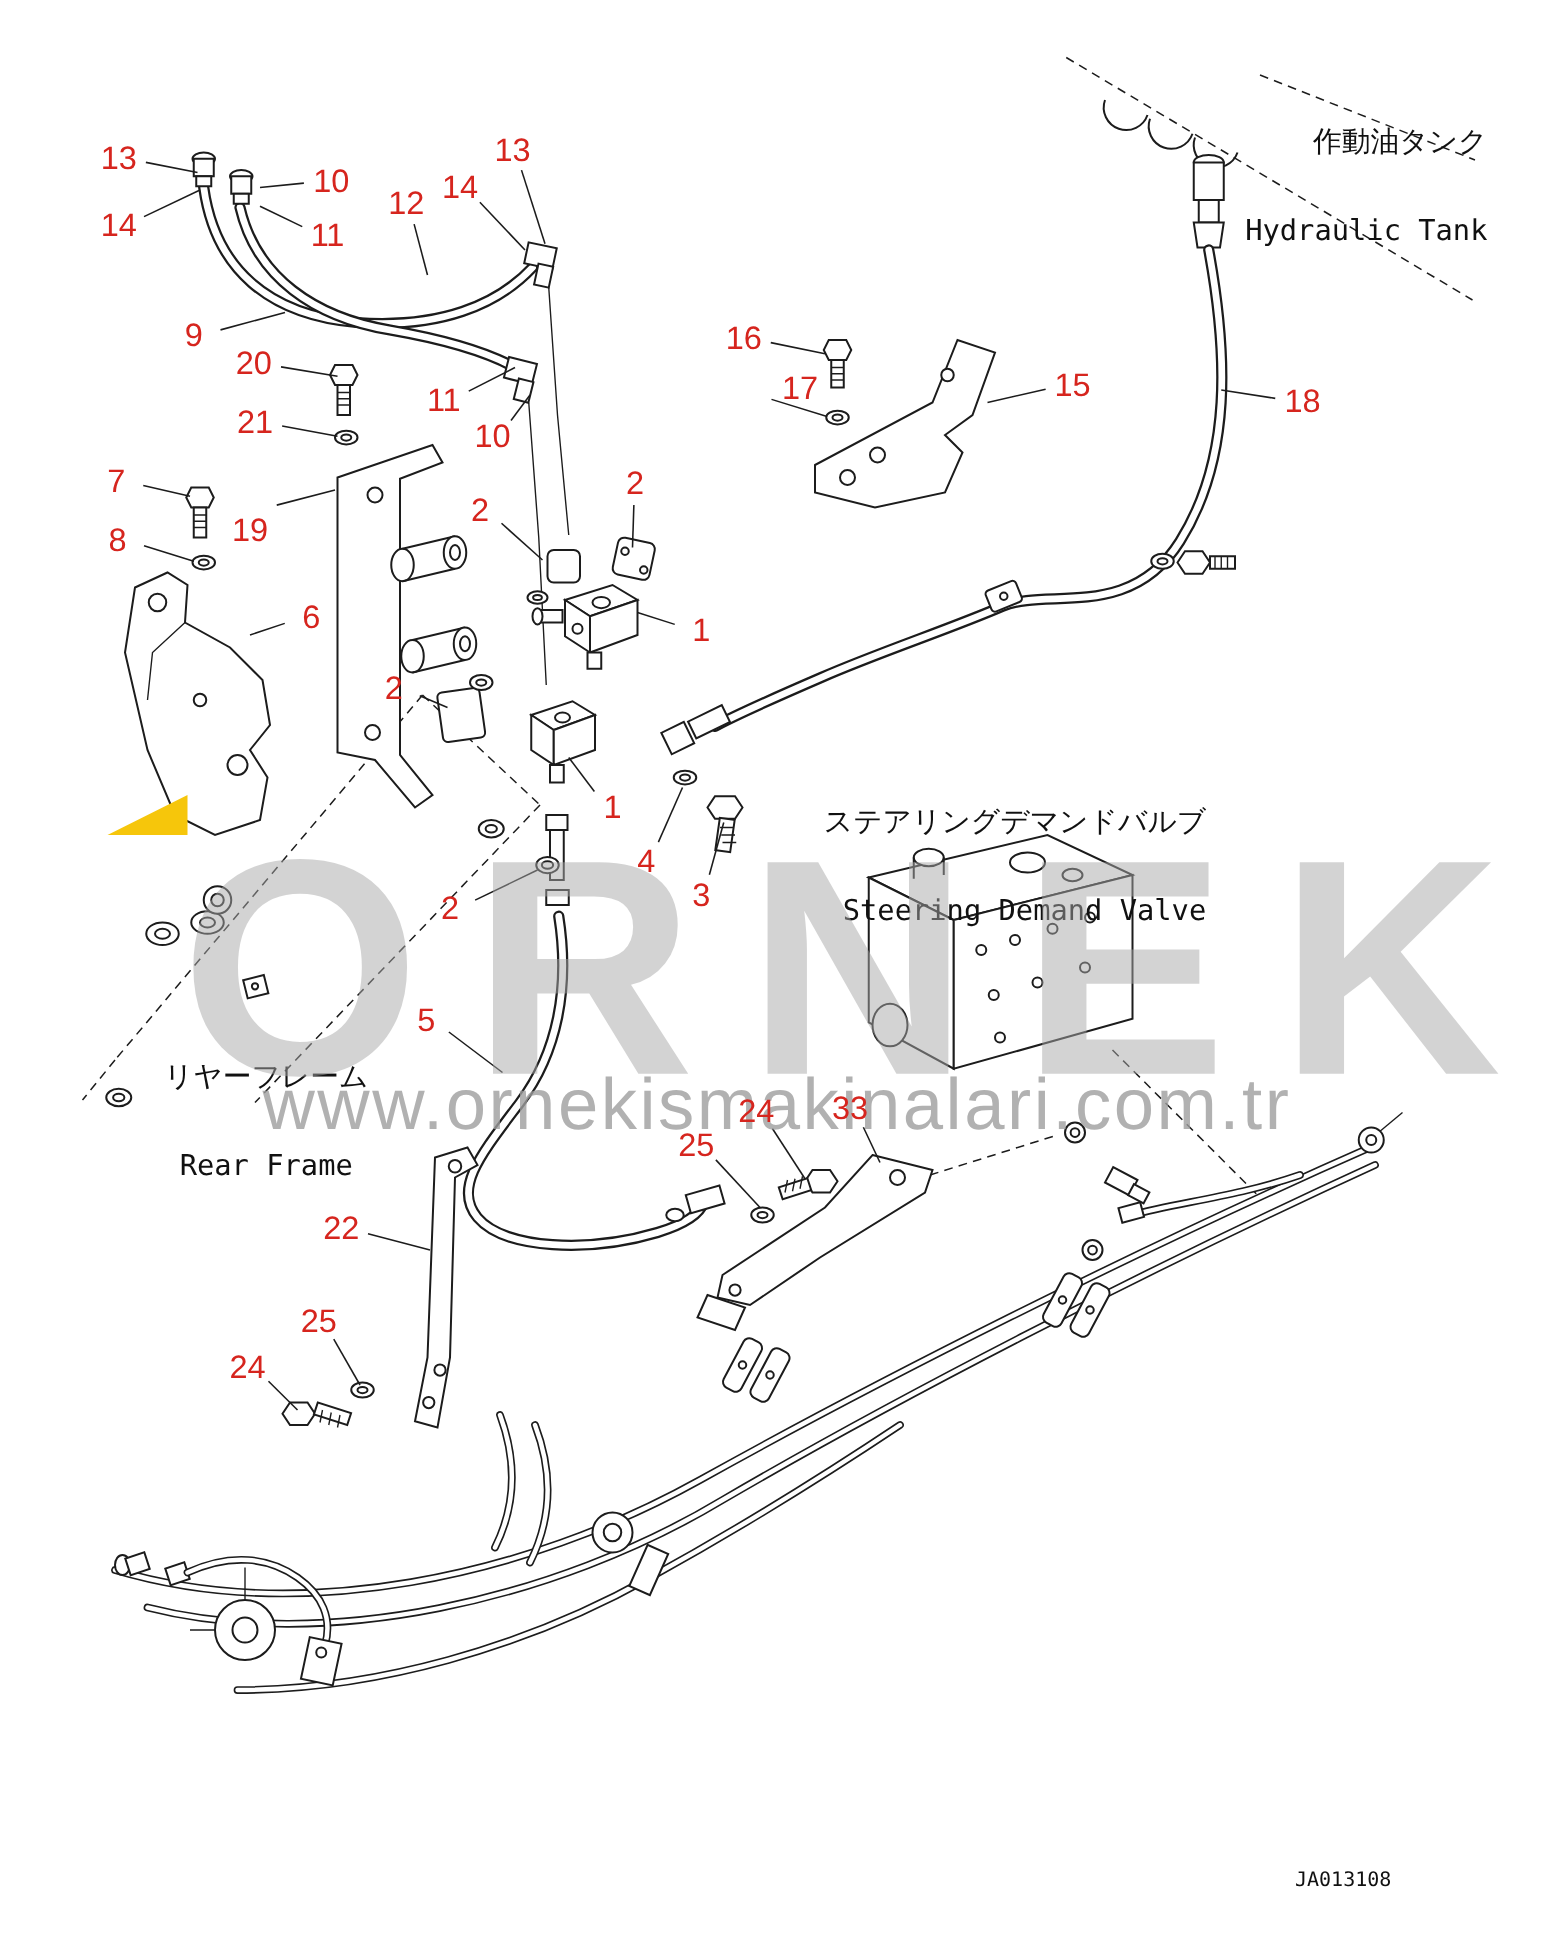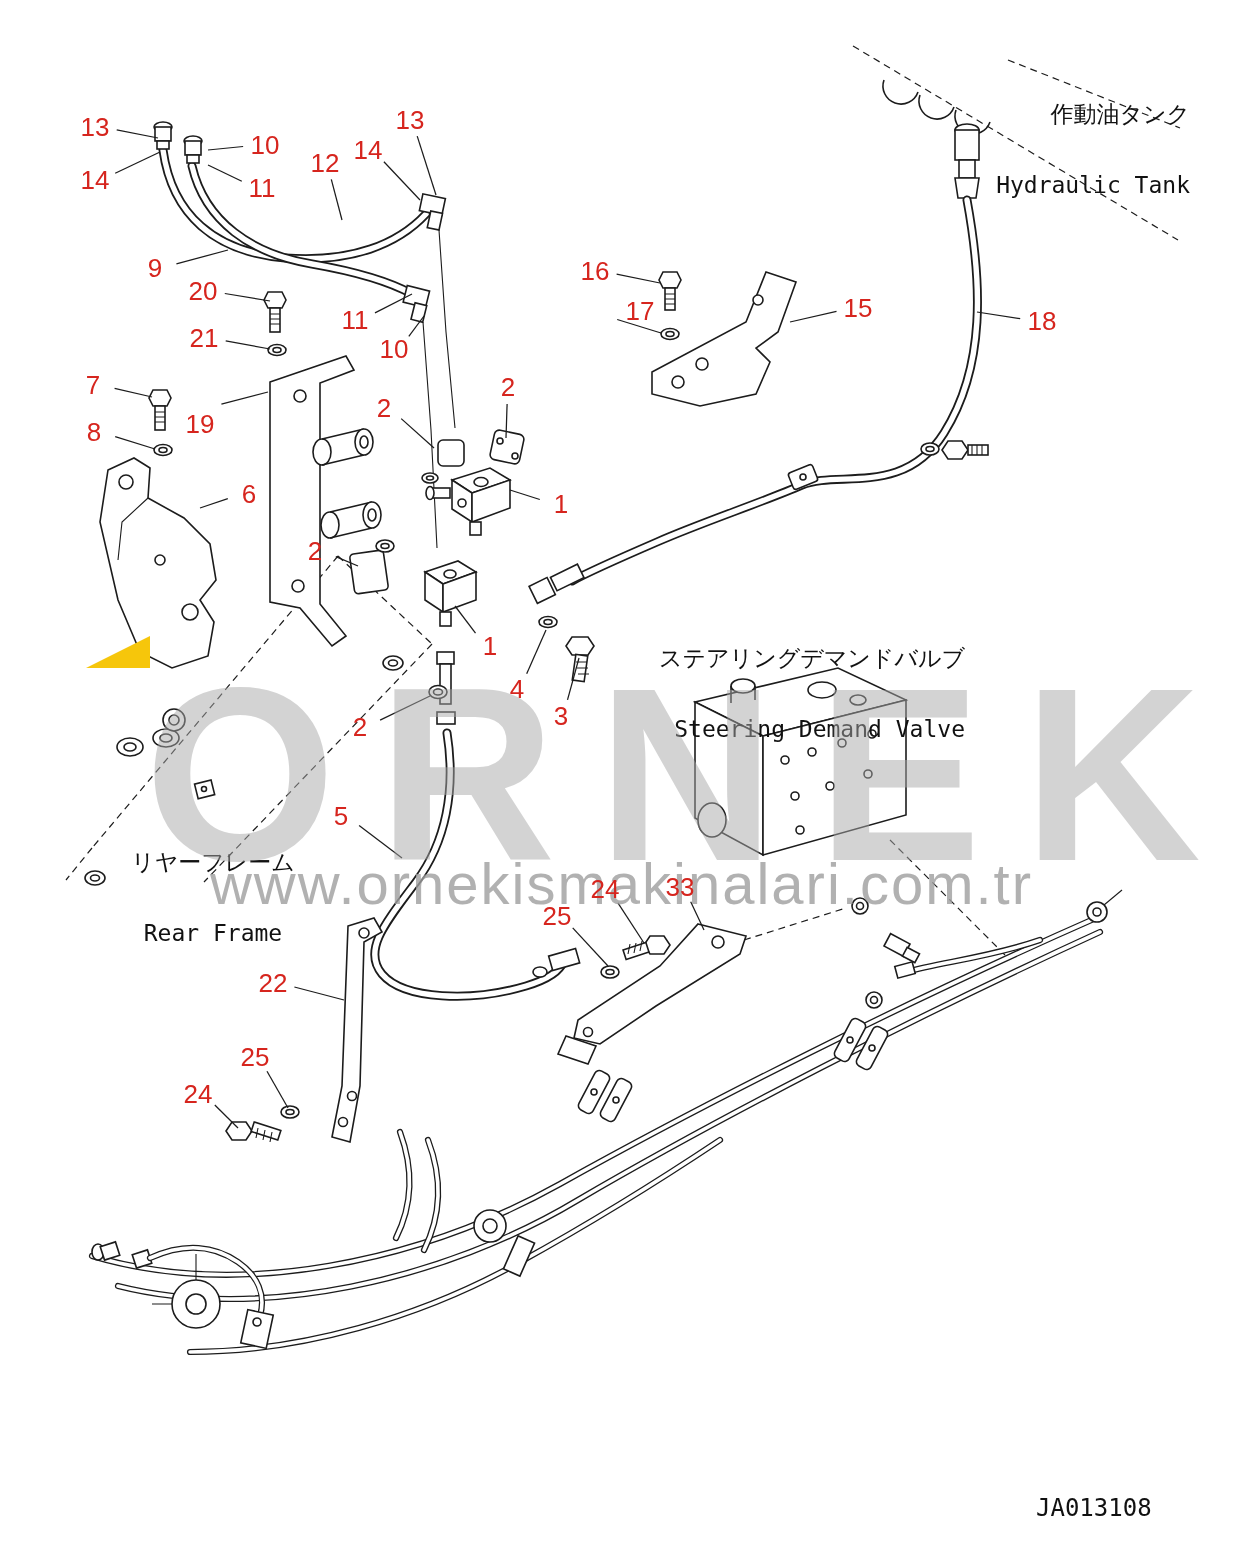--- a/index.html
+++ b/index.html
@@ -24,21 +24,21 @@
            font:26px "Liberation Sans",sans-serif;font-weight:500;
            color:var(--callout-color,#d6251e);z-index:5}
   .wm-big{position:absolute;left:0;top:652px;width:100%;text-align:right;
           font-family:"Liberation Sans",sans-serif;font-weight:bold;font-size:246px;
           line-height:1;letter-spacing:42px;color:rgba(168,168,168,0.50);
           pointer-events:none;z-index:4;user-select:none}
   .wm-url{position:absolute;left:0;top:850px;width:100%;text-align:center;
           font-family:"Liberation Sans",sans-serif;font-weight:normal;font-size:58px;
           letter-spacing:2px;color:rgba(158,158,158,0.80);
           pointer-events:none;z-index:4;user-select:none}
-  .drawing-number{position:absolute;left:1036px;top:1494px;font-size:24px}
+  .drawing-number{position:absolute;left:1036px;top:1494px;font-size:16px}
 </style>
 </head>
 <body>
 
 <div class="canvas">
 
   <svg class="drawing" viewBox="0 0 1243 1567">
 
     <g>
       <path class="dash" d="M853,46 L1178,240"></path>

